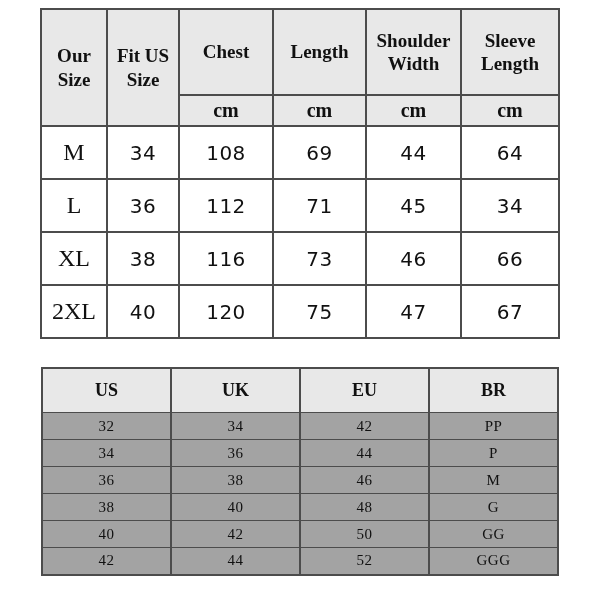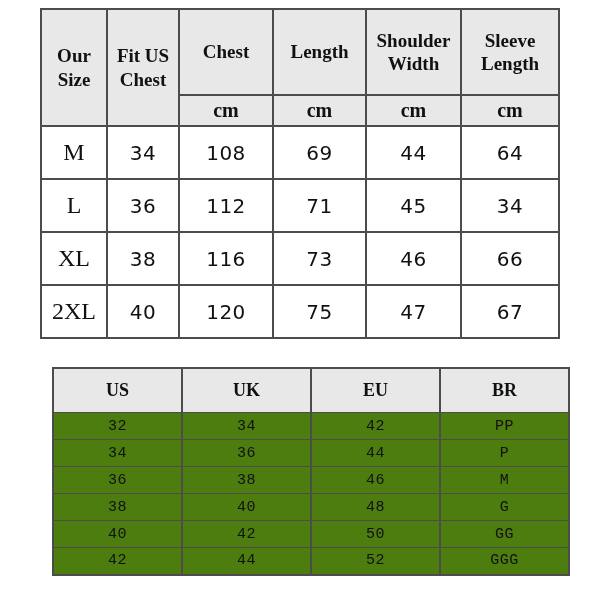--- a/index.html
+++ b/index.html
@@ -75,21 +75,21 @@
     font-weight: bold;
     font-size: 16.5px;
     font-family: "Liberation Serif", serif;
     color: #111111;
     white-space: nowrap;
   }
 
   
   .conv-table {
     position: absolute;
-    left: 52px;
+    left: 41px;
     top: 367px;
     table-layout: fixed;
   }
   .conv-table th, .conv-table td {
     border-top: 1px solid #4c4c4c;
     border-bottom: 1px solid #4c4c4c;
     border-left: 2px solid #4c4c4c;
     border-right: 2px solid #4c4c4c;
     text-align: center;
     vertical-align: middle;
@@ -98,22 +98,22 @@
   .conv-table th {
     background: #e8e8e8;
     font-weight: bold;
     font-size: 18px;
     height: 43px;
     border-top-width: 2px;
   }
   .conv-table tbody tr { height: 27px; }
   .conv-table tbody tr:last-child td { border-bottom-width: 2px; }
   .conv-table tbody td {
-    background: #4d7c0f;
-    font-family: Liberation Mono, monospace;
+    background: #a3a3a3;
+    font-family: Liberation Serif, serif;
     font-size: 15px;
     letter-spacing: 0.5px;
   }
   .conv-col { width: 129px; }
 </style>
 </head>
 <body>
 
 <div class="page">
 
@@ -122,21 +122,21 @@
       <col class="col-oursize">
         <col class="col-fitus">
         <col class="col-chest">
       <col class="col-length">
         <col class="col-shoulder">
         <col class="col-sleeve">
     </colgroup>
     <thead>
       <tr class="hdr-row">
         <th class="span2" rowspan="2">Our Size</th>
-        <th class="span2" rowspan="2">Fit US Chest</th>
+        <th class="span2" rowspan="2">Fit US Size</th>
         <th>Chest</th>
         <th>Length</th>
         <th>Shoulder Width</th>
         <th>Sleeve Length</th>
       </tr>
       <tr class="unit-row">
         <th>cm</th>
         <th>cm</th>
         <th>cm</th>
         <th>cm</th>

